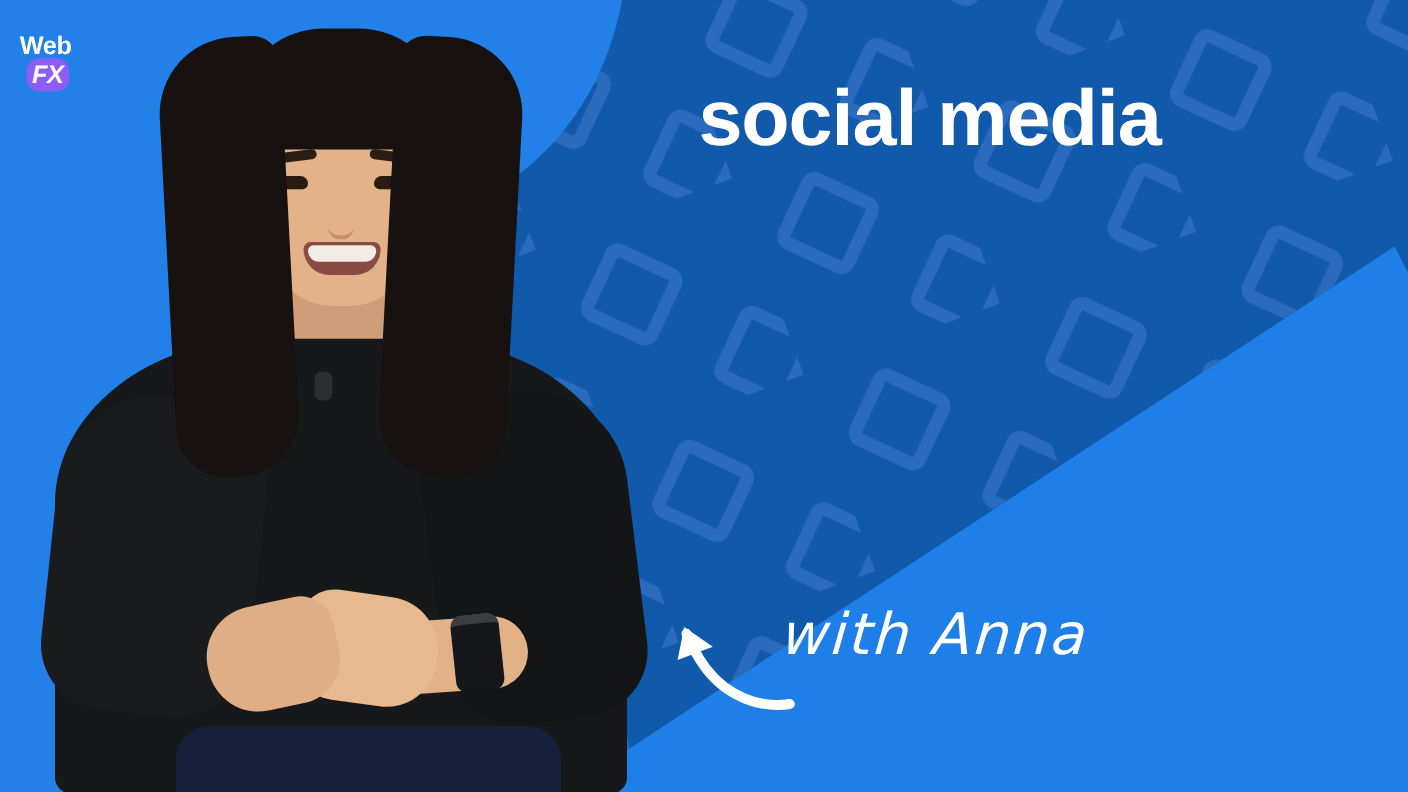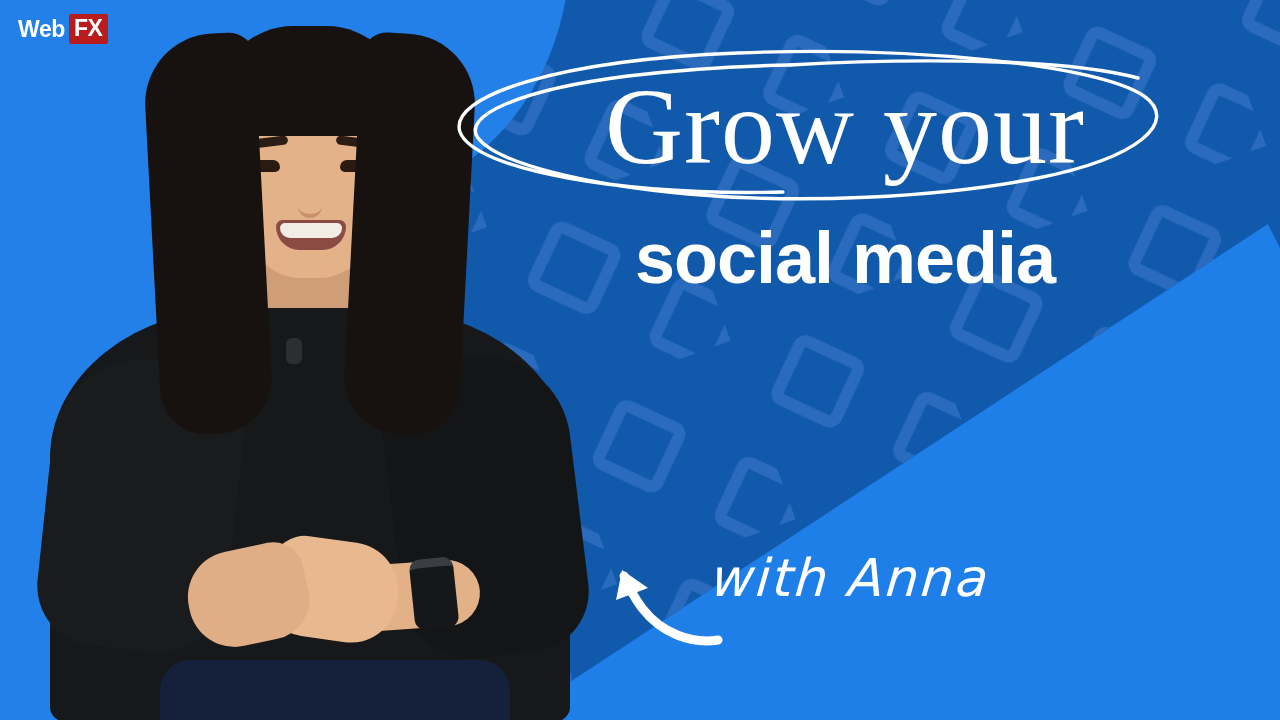--- a/index.html
+++ b/index.html
@@ -269,35 +269,37 @@
     width: 16px;
     height: 26px;
     background: #2c2e31;
     border-radius: 6px;
   }
 
   
   .logo {
     position: absolute;
     left: 18px;
-    top: 14px;
+    top: 30px;
     display: flex;
     align-items: center;
     font-size: 23px;
     font-weight: 700;
     letter-spacing: -0.4px;
     line-height: 1;
+    flex-direction: column;
   }
   .logo-web { color: #ffffff; }
   .logo-fx {
     color: #ffffff;
-    background: #b91c1c;
+    background: #8b5cf6;
     padding: 3px 5px 4px 5px;
     margin-left: 4px;
-    border-radius: 2px;
+    border-radius: 12px;
+    font-style: italic;
   }
 
   
   .headline {
     position: absolute;
     left: 430px;
     top: 52px;
     width: 830px;
     text-align: center;
     color: #ffffff;
@@ -426,30 +428,20 @@
     <div class="p-watch"></div>
   </div>
 
   <div class="logo">
     <span class="logo-web">Web</span>
     <span class="logo-fx">FX</span>
   </div>
 
   <div class="headline">
 
-    <div class="line-grow-wrap">
-      <svg class="circle-svg" viewBox="0 0 760 178" xmlns="http://www.w3.org/2000/svg">
-        <path d="M 345 152 C 185 156 36 130 22 92 C 10 56 120 20 300 13
-                 C 470 6 660 24 706 56 C 742 82 700 118 600 138
-                 C 500 158 360 164 250 154 C 150 145 60 124 40 98
-                 C 24 76 80 50 190 36 C 240 30 300 26 352 25" fill="none" stroke="#ffffff" stroke-width="3.4" stroke-linecap="round"></path>
-        <path d="M 352 25 C 420 21 500 20 560 22 C 620 24 670 30 700 38" fill="none" stroke="#ffffff" stroke-width="3.4" stroke-linecap="round"></path>
-      </svg>
-      <div class="line-grow">Grow your</div>
-    </div>
 
     <div class="line-social">social media</div>
   </div>
 
   <div class="with-anna-wrap">
     <svg class="arrow-svg" viewBox="0 0 130 110" xmlns="http://www.w3.org/2000/svg">
       <path d="M 118 98 C 92 102 62 92 42 66 C 34 55 28 44 24 34" fill="none" stroke="#ffffff" stroke-width="9" stroke-linecap="round"></path>
       <path d="M 22 28 L 16 58 L 48 46 Z" fill="#ffffff"></path>
     </svg>
     <div class="with-anna">with Anna</div>

